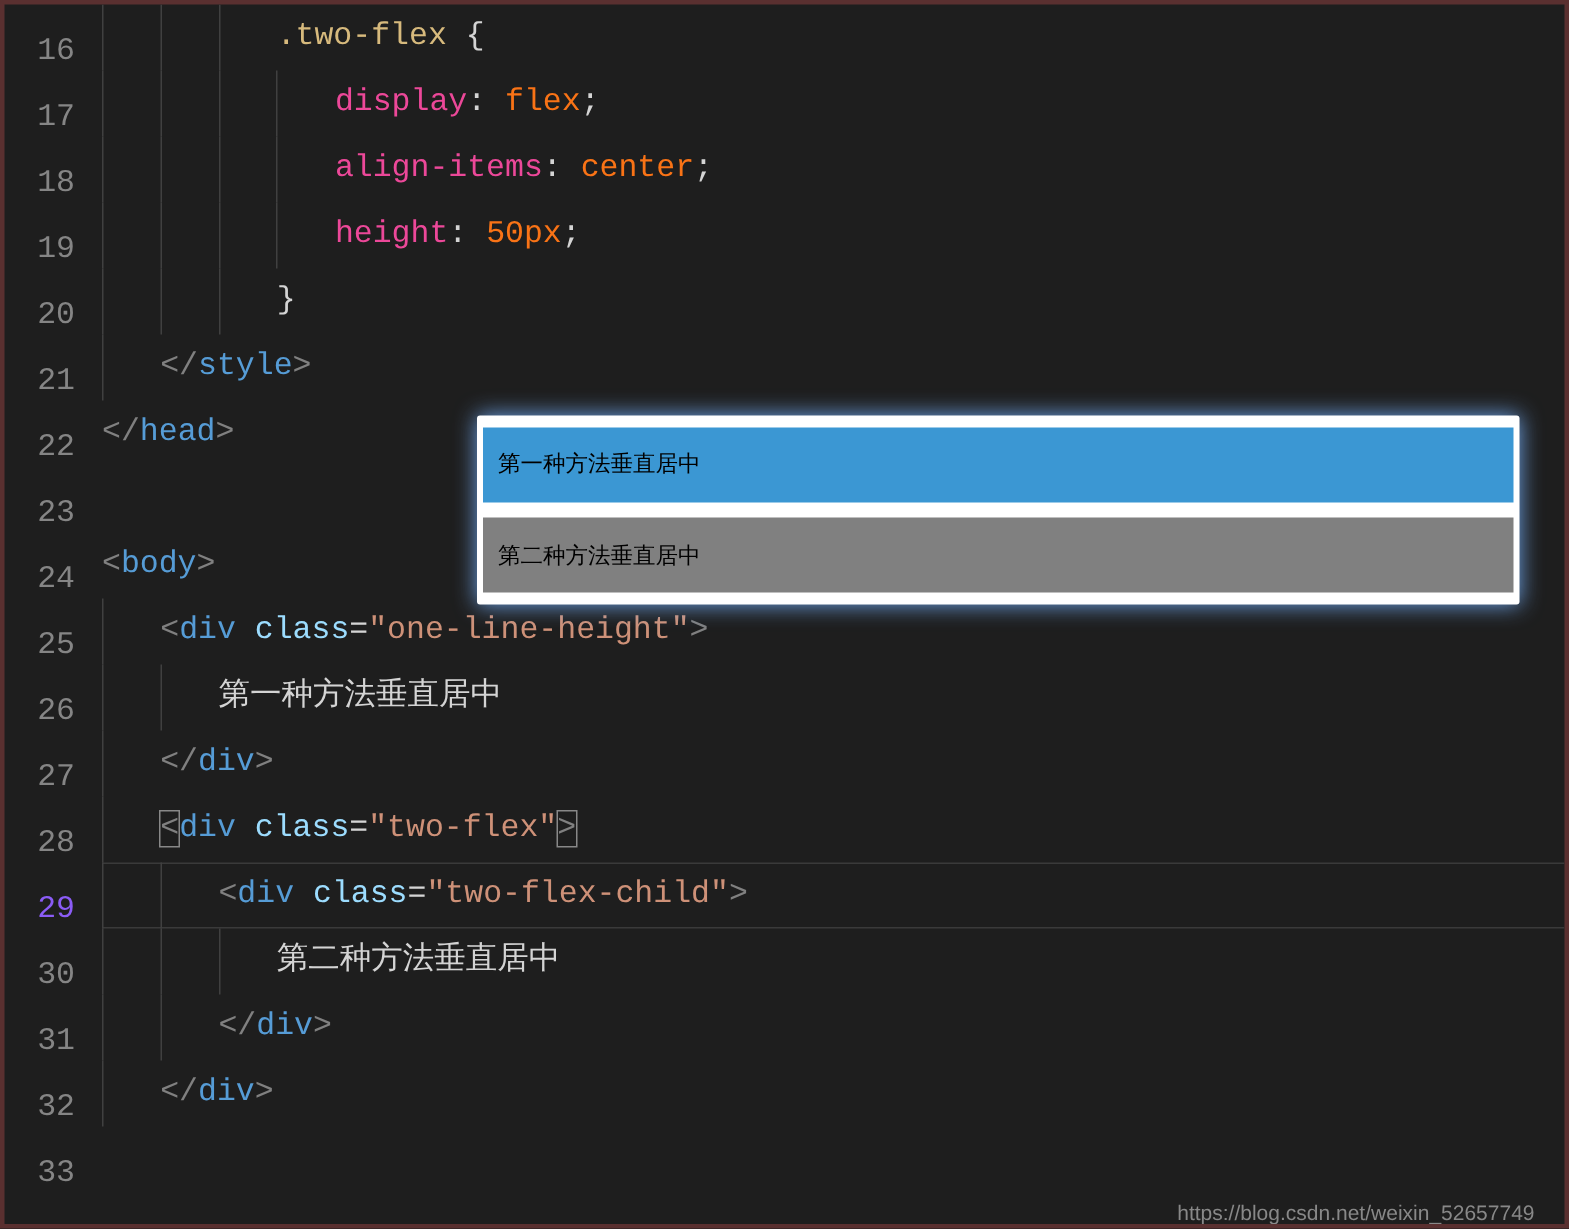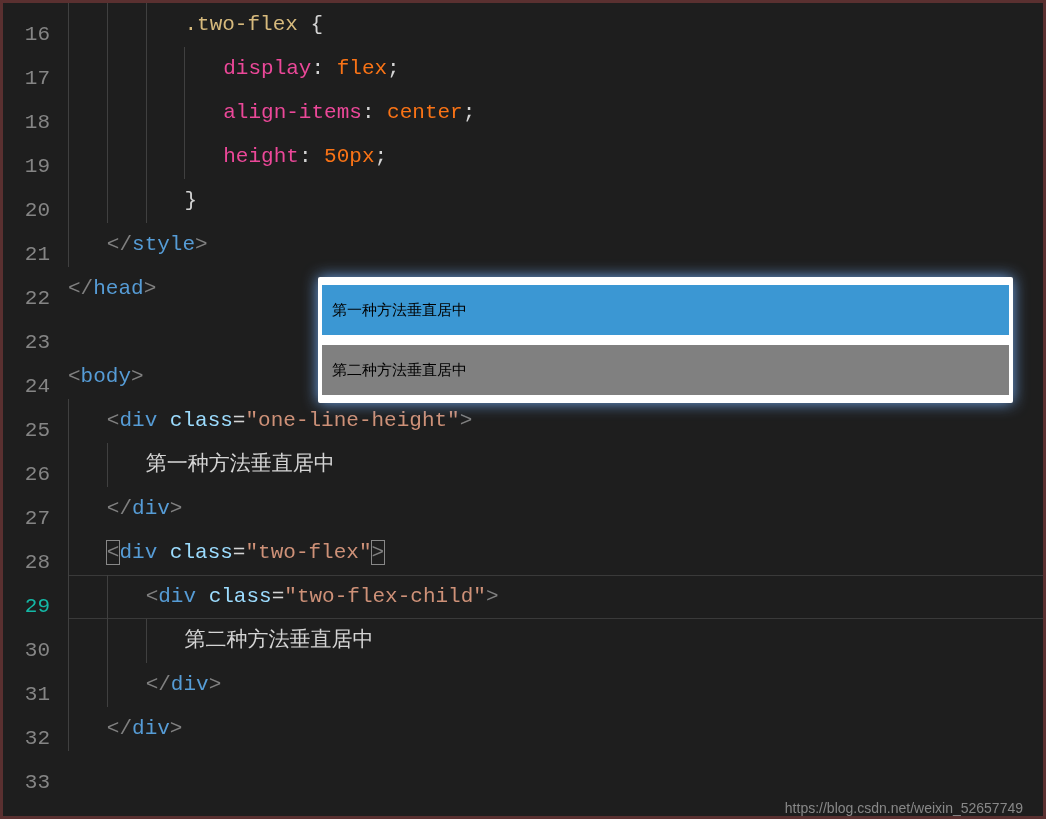--- a/index.html
+++ b/index.html
@@ -135,21 +135,21 @@
     <div class="line-number">19</div>
     <div class="line-number">20</div>
     <div class="line-number">21</div>
     <div class="line-number">22</div>
     <div class="line-number">23</div>
     <div class="line-number">24</div>
     <div class="line-number">25</div>
     <div class="line-number">26</div>
     <div class="line-number">27</div>
     <div class="line-number">28</div>
-    <div class="line-number" style="color:#14b8a6;">29</div>
+    <div class="line-number" style="color:#8b5cf6;">29</div>
     <div class="line-number">30</div>
     <div class="line-number">31</div>
     <div class="line-number">32</div>
     <div class="line-number">33</div>
   </div>
 
   <div class="code-area">
     <div class="current-line-highlight" style="top:572px;"></div>
 
     <div class="code-line"><span class="indent-guide"></span>   <span class="indent-guide"></span>   <span class="indent-guide"></span>   <span class="tok-selector">.two-flex</span><span class="tok-brace"> {</span></div>

